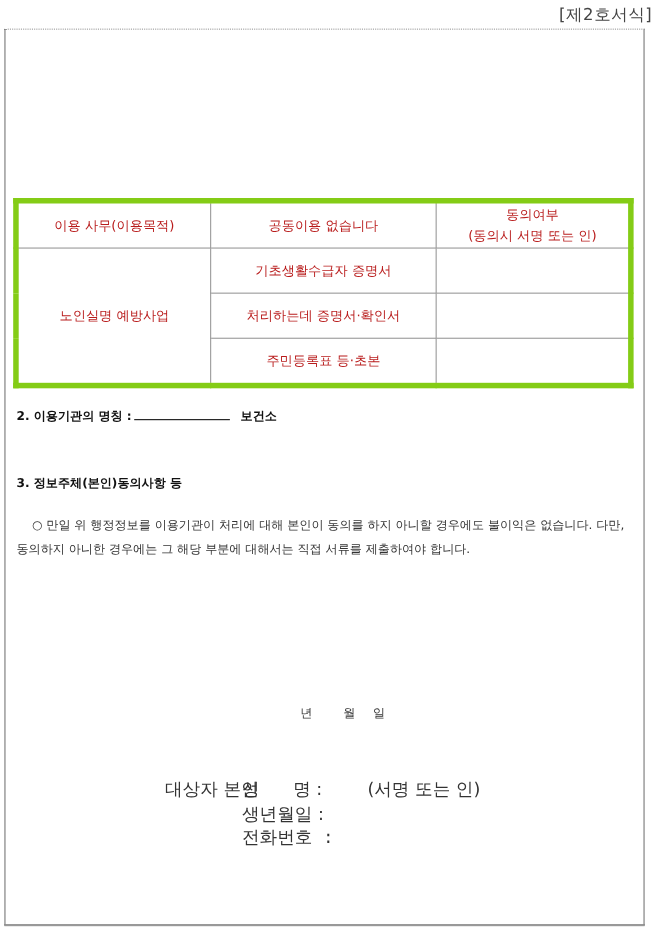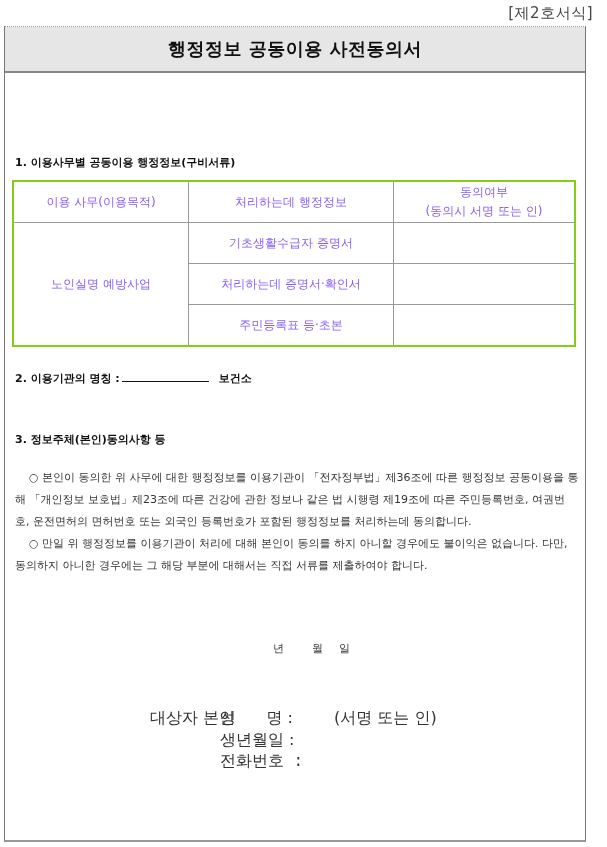--- a/index.html
+++ b/index.html
@@ -24,21 +24,21 @@
     }
     .title {
       font-size: 18px; font-weight: bold; color: #111; letter-spacing: 0.5px;
     }
     .sec {
       position: absolute; font-size: 11px; font-weight: bold; color: #111;
     }
     table.info {
       position: absolute; left: 7px; top: 153px;
       width: 564px; border-collapse: collapse;
-      border: 2px solid #84cc16; font-size: 12px; color: #8b5cf6;
+      border: 5px solid #84cc16; font-size: 12px; color: #b91c1c;
     }
     table.info td, table.info th {
       border: 1px solid #999; text-align: center; font-weight: normal;
       padding: 0;
     }
     table.info th { height: 40px; line-height: 19px; }
     table.info td { height: 40px; text-align: center; }
     .underline {
       display: inline-block; width: 87px; border-bottom: 1px solid #111;
       height: 11px; margin: 0 10px 0 2px; vertical-align: baseline;
@@ -54,31 +54,27 @@
     }
     .date span { position: absolute; }
     .sign { position: absolute; font-size: 16px; color: #333; }
   </style>
 </head>
 <body>
 
 <div class="form-no">[제2호서식]</div>
 
 <div class="outer">
-  <div class="title-bar">
-    <div class="title">행정정보 공동이용 사전동의서</div>
-  </div>
 
-  <div class="sec" style="left:10px; top:128px;">1. 이용사무별 공동이용 행정정보(구비서류)</div>
 
   <table class="info">
     <tbody>
         <tr>
       <th style="width:174px;">이용 사무(이용목적)</th>
-      <th style="width:204px;">처리하는데 행정정보</th>
+      <th style="width:204px;">공동이용 없습니다</th>
       <th>
         <div>동의여부</div>
         <div>(동의시 서명 또는 인)</div>
       </th>
     </tr>
     <tr>
       <td rowspan="3">노인실명 예방사업</td>
       <td>기초생활수급자 증명서</td>
       <td></td>
     </tr>
@@ -93,21 +89,20 @@
   </tbody>
     </table>
 
   <div class="sec" style="left:10px; top:343px;">
     <span>2. 이용기관의 명칭 :</span><span class="underline"></span><span>보건소</span>
   </div>
 
   <div class="sec" style="left:10px; top:405px;">3. 정보주체(본인)동의사항 등</div>
 
   <div class="body-text" style="top:440px;">
-    <p style="text-indent:14px;">○ 본인이 동의한 위 사무에 대한 행정정보를 이용기관이 「전자정부법」제36조에  따른 행정정보 공동이용을 통해 「개인정보 보호법」제23조에 따른 건강에 관한  정보나 같은 법 시행령 제19조에 따른 주민등록번호, 여권번호, 운전면허의 면허번호 또는 외국인 등록번호가 포함된 행정정보를 처리하는데 동의합니다.</p>
     <p style="text-indent:14px;">○ 만일 위 행정정보를 이용기관이 처리에 대해 본인이 동의를 하지 아니할 경우에도 불이익은 없습니다. 다만, 동의하지 아니한 경우에는 그 해당 부분에 대해서는 직접 서류를 제출하여야 합니다.</p>
   </div>
 
   <div class="date">
     <span style="left:268px;">년</span>
     <span style="left:307px;">월</span>
     <span style="left:334px;">일</span>
   </div>
 
   <div class="sign" style="left:145px; top:681px;">대상자 본인</div>

